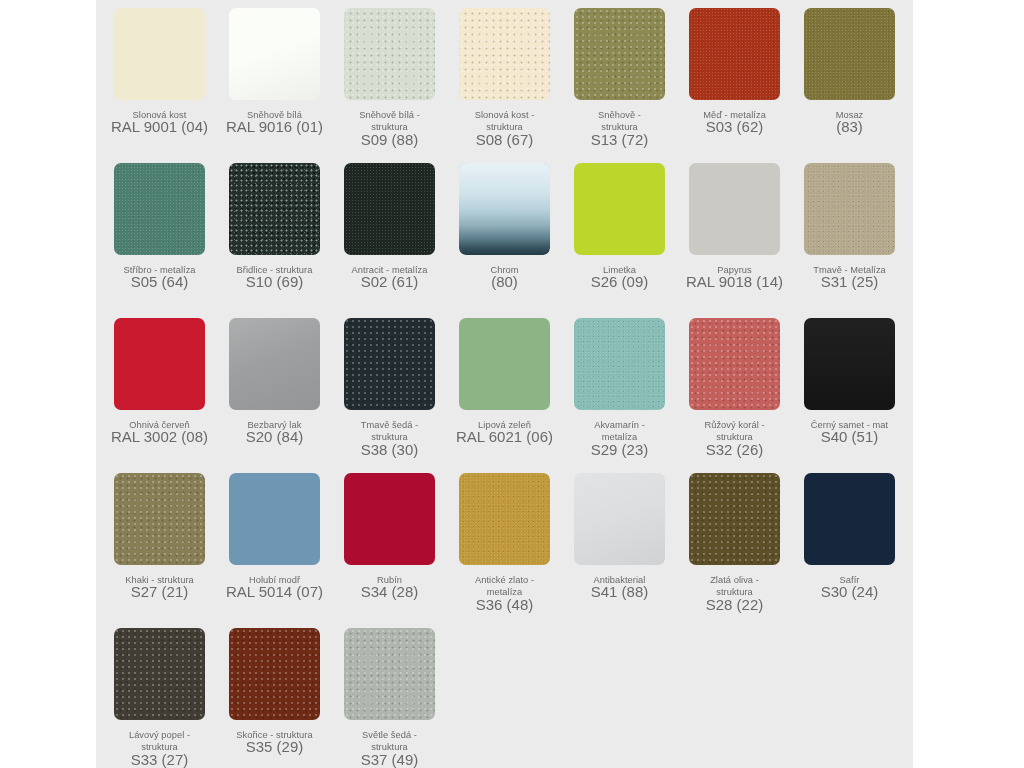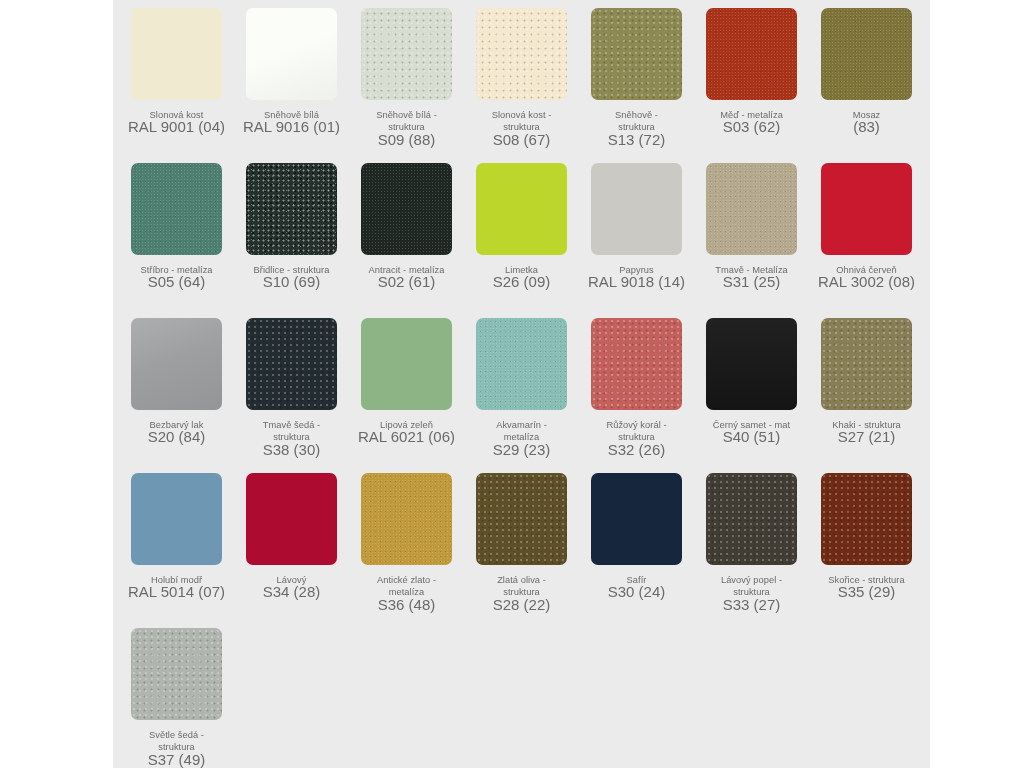--- a/index.html
+++ b/index.html
@@ -17,21 +17,21 @@
   #page {
     position: relative;
     width: 1024px;
     height: 768px;
     background: #ffffff;
   }
 
   
   #panel {
     position: absolute;
-    left: 113px;
+    left: 96px;
     top: 0px;
     width: 817px;
     height: 768px;
     background: #ebebeb;
   }
 
   #grid {
     display: grid;
     grid-template-columns: repeat(7, 1fr);
     column-gap: 0px;
@@ -216,20 +216,27 @@
           <div class="code">S10 (69)</div>
         </div>
         <div class="cell">
           <div class="swatch" style="background: rgb(31, 39, 34);">
             <div class="tex tex-metal"></div>
           </div>
           <div class="caption">Antracit - metalíza</div>
           <div class="code">S02 (61)</div>
         </div>
         <div class="cell">
+          <div class="swatch" style="background: rgb(188, 215, 224);">
+            <div class="tex tex-chrome" style="opacity: 1;"></div>
+          </div>
+          <div class="caption">Chrom</div>
+          <div class="code">(80)</div>
+        </div>
+        <div class="cell">
           <div class="swatch" style="background: rgb(188, 214, 44);">
             <div class="tex tex-flat"></div>
           </div>
           <div class="caption">Limetka</div>
           <div class="code">S26 (09)</div>
         </div>
         <div class="cell">
           <div class="swatch" style="background: rgb(203, 201, 195);">
             <div class="tex tex-flat"></div>
           </div>
@@ -306,32 +313,39 @@
           <div class="swatch" style="background: rgb(110, 151, 180);">
             <div class="tex tex-flat"></div>
           </div>
           <div class="caption">Holubí modř</div>
           <div class="code">RAL 5014 (07)</div>
         </div>
         <div class="cell">
           <div class="swatch" style="background: rgb(174, 11, 49);">
             <div class="tex tex-flat"></div>
           </div>
-          <div class="caption">Lávový</div>
+          <div class="caption">Rubín</div>
           <div class="code">S34 (28)</div>
         </div>
         <div class="cell">
           <div class="swatch" style="background: rgb(191, 153, 58);">
             <div class="tex tex-metal"></div>
           </div>
           <div class="caption">Antické zlato -
 metalíza</div>
           <div class="code">S36 (48)</div>
         </div>
         <div class="cell">
+          <div class="swatch" style="background: rgb(220, 221, 223);">
+            <div class="tex tex-gloss"></div>
+          </div>
+          <div class="caption">Antibakterial</div>
+          <div class="code">S41 (88)</div>
+        </div>
+        <div class="cell">
           <div class="swatch" style="background: rgb(93, 79, 39);">
             <div class="tex tex-struct"></div>
           </div>
           <div class="caption">Zlatá oliva -
 struktura</div>
           <div class="code">S28 (22)</div>
         </div>
         <div class="cell">
           <div class="swatch" style="background: rgb(22, 39, 61);">
             <div class="tex tex-flat"></div>

